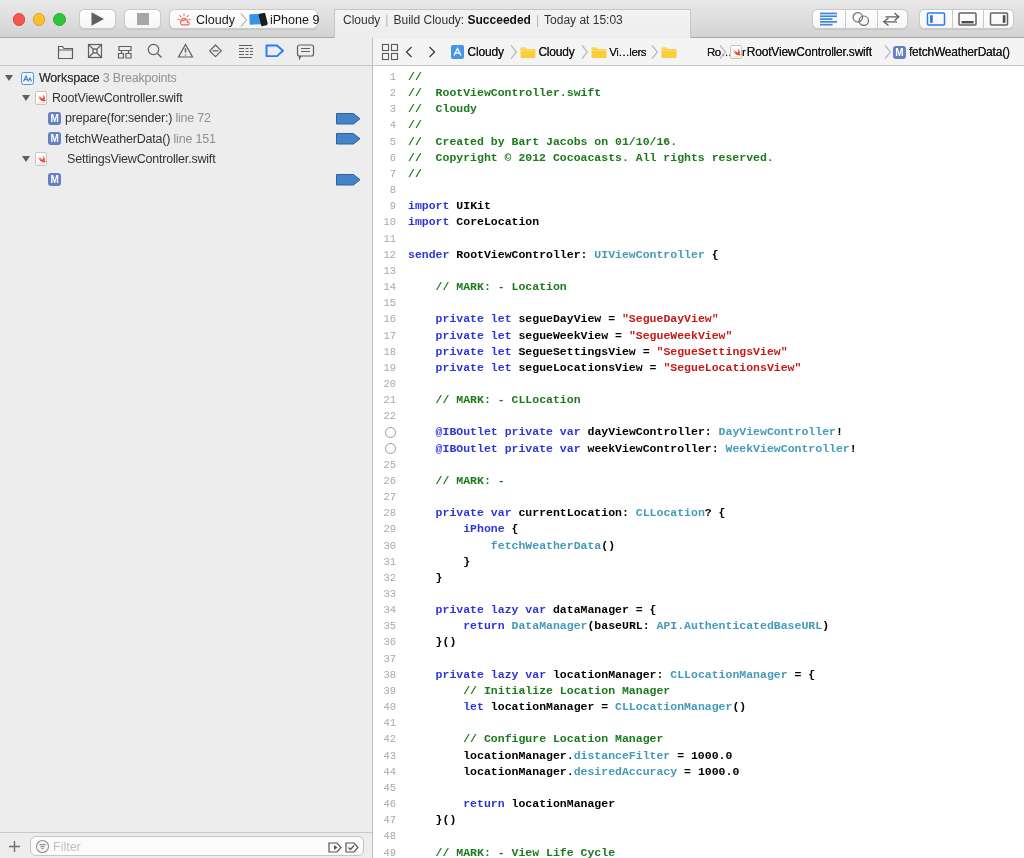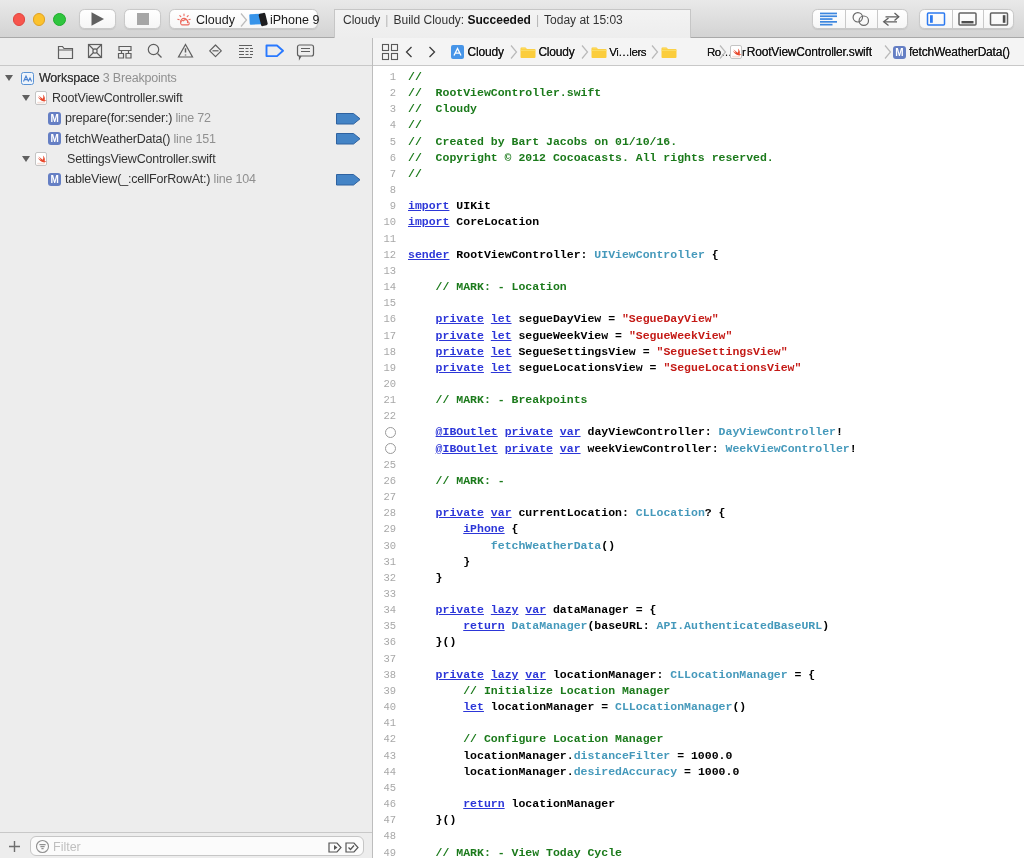--- a/index.html
+++ b/index.html
@@ -41,21 +41,21 @@
   background:#fbfbfb; border:1px solid #c6c6c6; border-radius:6px; }
 
 
 #editor { left:373px; top:66px; width:651px; height:792px; background:#fff; }
 #gutter { position:absolute; left:373px; top:69px; width:23px; text-align:right;
   font-family:"Liberation Mono",monospace; font-size:10.5px; line-height:16.15px;
   color:#a8a8a8; white-space:pre; }
 #code { position:absolute; left:408px; top:69px;
   font-family:"Liberation Mono",monospace; font-size:11.5px; line-height:16.15px;
   color:#000; font-weight:bold; white-space:pre; }
-#code .k { color:#2c36d8;text-decoration:underline; }
+#code .k { color:#2c36d8; }
 #code .t { color:#4599bb; }
 #code .c { color:#1b7a1b; }
 #code .s { color:#c41a16; }
 .outlet { position:absolute; width:11px; height:11px; border:1.3px solid #9b9b9b;
   border-radius:50%; background:#fff; }
 
 
 .jbt { position:absolute; top:6px; font-size:12px; color:#1a1a1a; line-height:16px; white-space:nowrap; letter-spacing:-0.2px; text-shadow:0 0 0.3px #1a1a1a; }
 .sm { font-size:11.5px; letter-spacing:-0.45px; }
 </style></head>
@@ -277,21 +277,20 @@
       </span>
       <span style="position:absolute;left:52px;margin-left:15px;">SettingsViewController.swift</span>
     </div>
 <div class="trow" style="top:103.0px;">
       <span style="position:absolute;left:48px;top:0;">
         <svg width="13" height="13" viewBox="0 0 13 13" style="position:absolute;top:3.5px;">
           <rect x="0" y="0" width="13" height="13" rx="3" fill="#657fc4"></rect>
           <text x="6.5" y="9.8" font-family="Liberation Sans" font-size="10" font-weight="bold" fill="#fff" text-anchor="middle">M</text>
         </svg>
       </span>
-      <span style="position:absolute;left:65px;">tableView(_:cellForRowAt:) <span class="gray">line 104</span></span>
       <svg class="bp" width="25" height="12" viewBox="0 0 25 12" style="top:4.5px;">
         <path d="M0.5 0.5 h17 l6.5 5.25 -6.5 5.25 h-17 z" fill="#4484c6" stroke="#2e62a0" stroke-width="1"></path>
       </svg>
     </div>
 </div>
 <div class="abs" id="bottombar">
   <svg width="13" height="13" viewBox="0 0 13 13" style="position:absolute;left:8px;top:7px;">
     <path d="M6.5 1 v11 M1 6.5 h11" stroke="#6e6e6e" stroke-width="1.4"></path>
     </svg>
   <div id="filterfield">
@@ -374,21 +373,21 @@
 
 <span class="k">sender</span> RootViewController: <span class="t">UIViewController</span> {
 
     <span class="c">// MARK: - Location</span>
 
     <span class="k">private</span> <span class="k">let</span> segueDayView = <span class="s">"SegueDayView"</span>
     <span class="k">private</span> <span class="k">let</span> segueWeekView = <span class="s">"SegueWeekView"</span>
     <span class="k">private</span> <span class="k">let</span> SegueSettingsView = <span class="s">"SegueSettingsView"</span>
     <span class="k">private</span> <span class="k">let</span> segueLocationsView = <span class="s">"SegueLocationsView"</span>
 
-    <span class="c">// MARK: - Breakpoints</span>
+    <span class="c">// MARK: - CLLocation</span>
 
     <span class="k">@IBOutlet</span> <span class="k">private</span> <span class="k">var</span> dayViewController: <span class="t">DayViewController</span>!
     <span class="k">@IBOutlet</span> <span class="k">private</span> <span class="k">var</span> weekViewController: <span class="t">WeekViewController</span>!
 
     <span class="c">// MARK: -</span>
 
     <span class="k">private</span> <span class="k">var</span> currentLocation: <span class="t">CLLocation</span>? {
         <span class="k">iPhone</span> {
             <span class="t">fetchWeatherData</span>()
         }
@@ -402,16 +401,16 @@
         <span class="c">// Initialize Location Manager</span>
         <span class="k">let</span> locationManager = <span class="t">CLLocationManager</span>()
 
         <span class="c">// Configure Location Manager</span>
         locationManager.<span class="t">distanceFilter</span> = 1000.0
         locationManager.<span class="t">desiredAccuracy</span> = 1000.0
 
         <span class="k">return</span> locationManager
     }()
 
-    <span class="c">// MARK: - View Today Cycle</span></div>
+    <span class="c">// MARK: - View Life Cycle</span></div>
 <div class="outlet" style="left:385px;top:427px;"></div>
 <div class="outlet" style="left:385px;top:443px;"></div>
 <div class="abs" id="vdiv"></div>
 
 </body></html>

